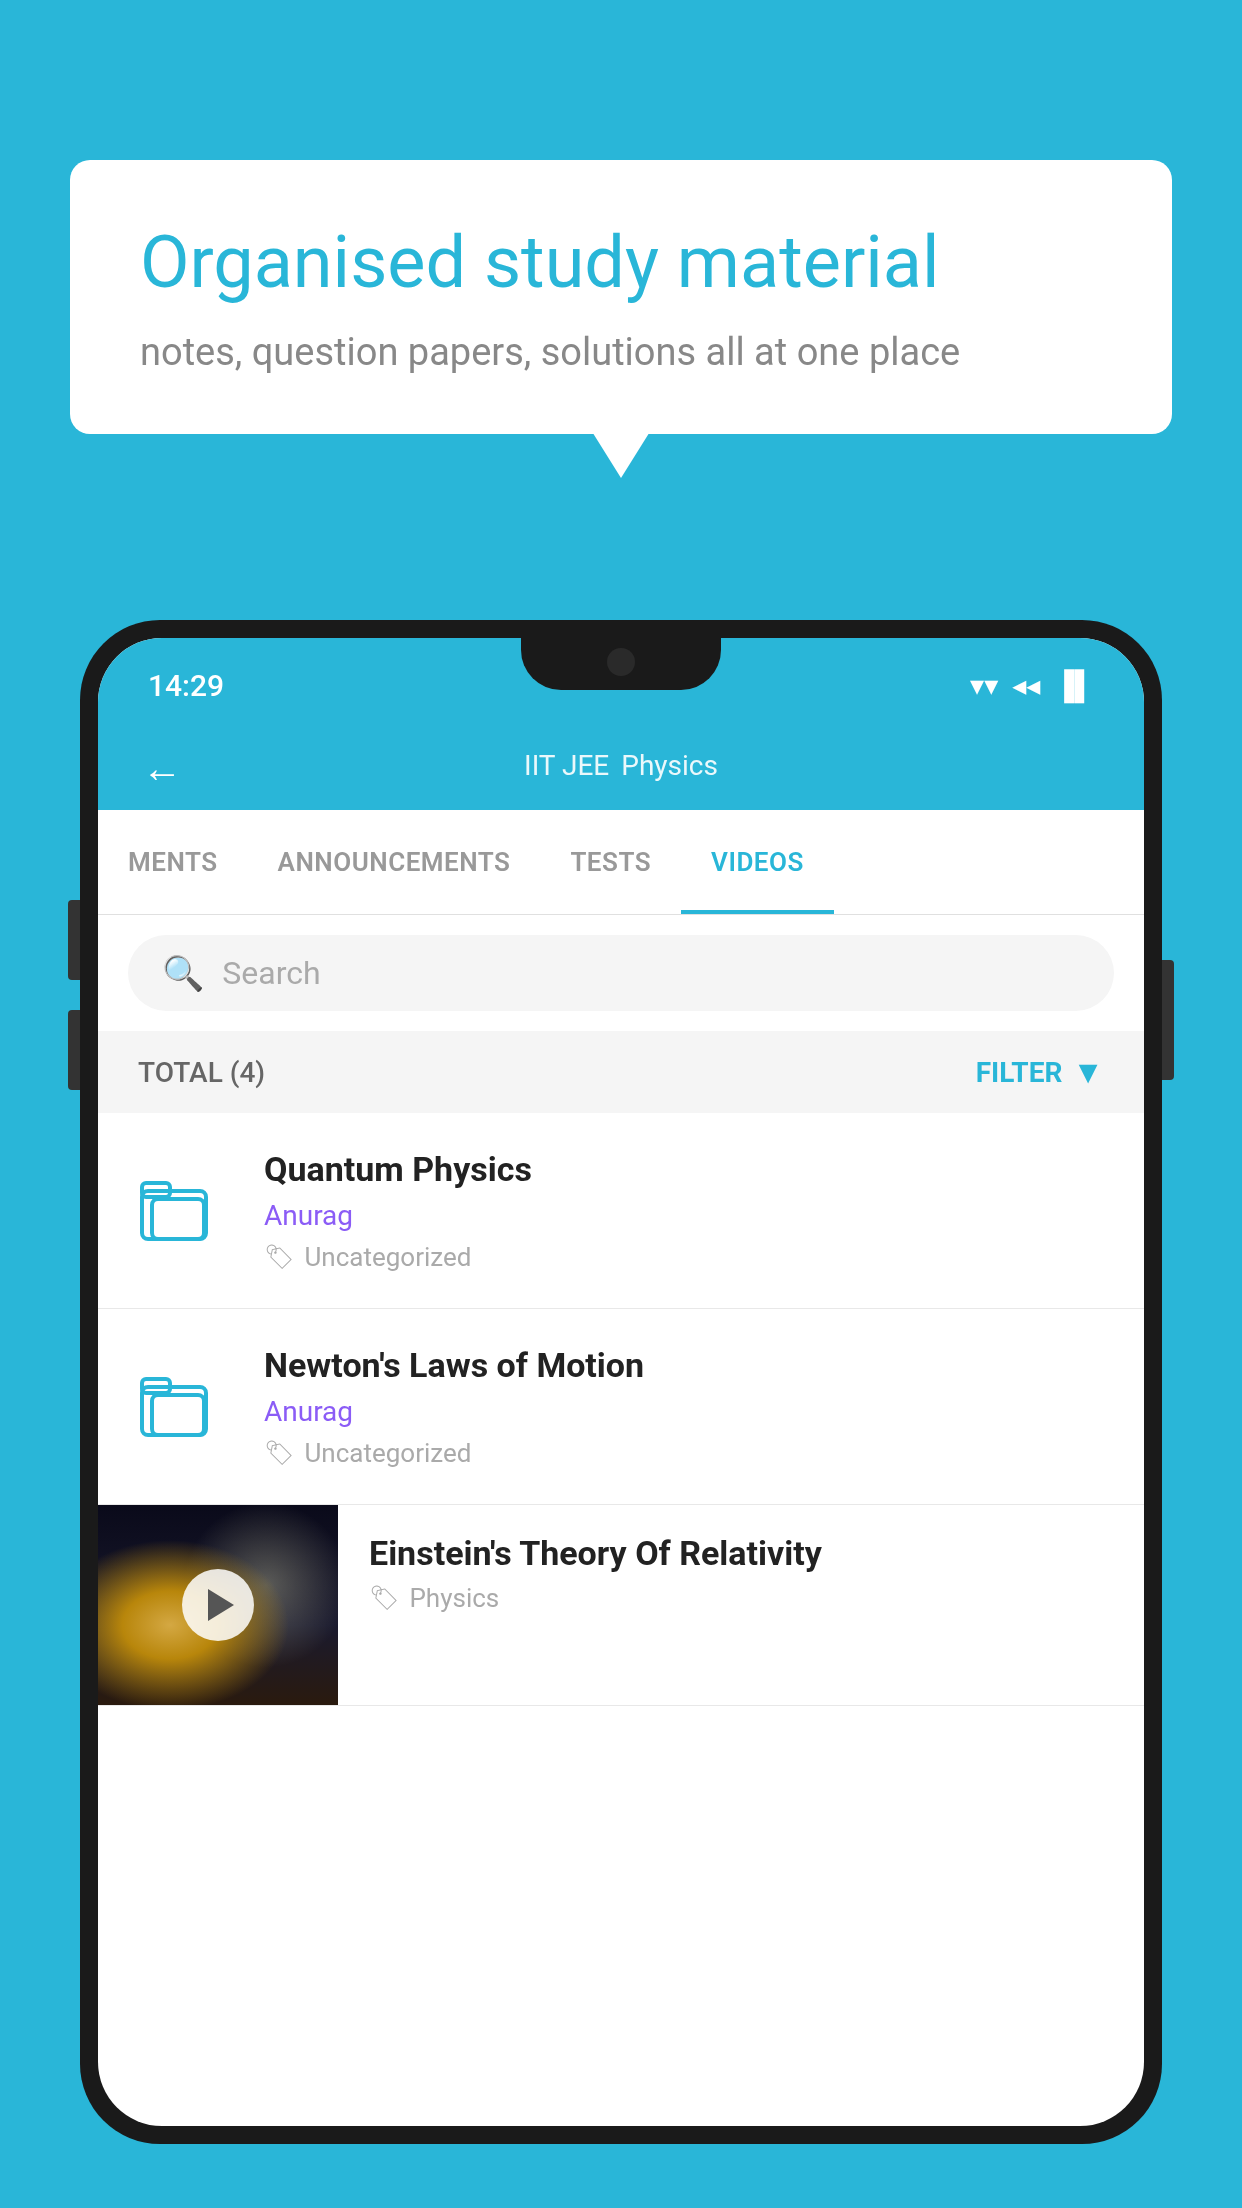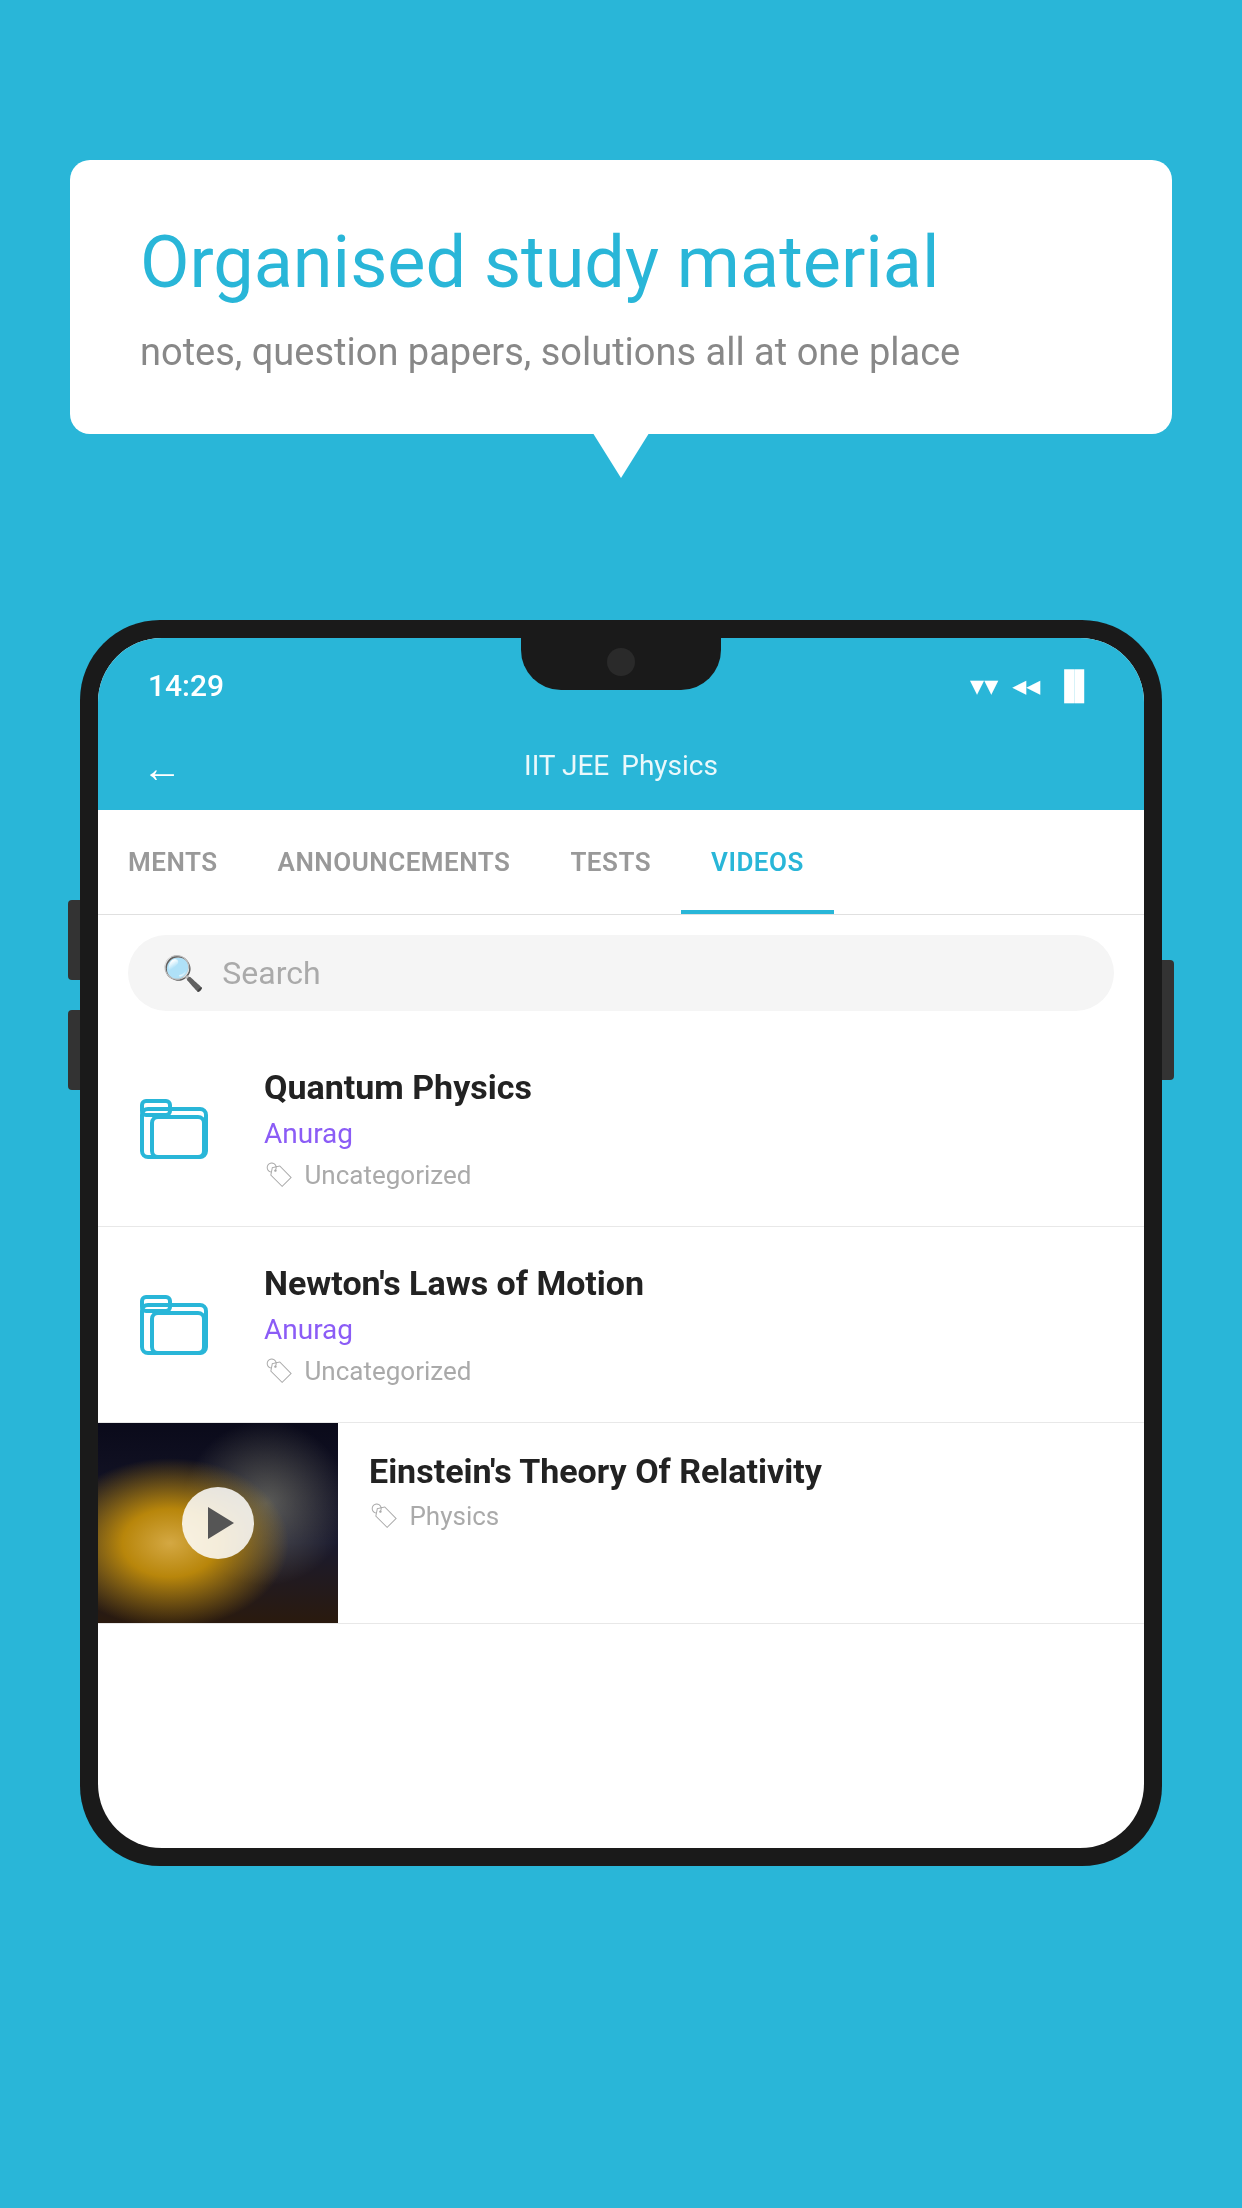--- a/index.html
+++ b/index.html
@@ -55,21 +55,21 @@
       left: 80px;
       right: 80px;
       bottom: 0;
     }
     .phone-outer {
       background: #1a1a1a;
       border-radius: 80px;
       padding: 18px;
       position: relative;
       width: 100%;
-      height: 1246px;
+      height: 1524px;
     }
     .phone-notch {
       position: absolute;
       top: 18px;
       left: 50%;
       transform: translateX(-50%);
       width: 200px;
       height: 52px;
       background: #1a1a1a;
       border-radius: 0 0 40px 40px;
@@ -392,20 +392,27 @@
         </div>
       </div>
 
       <div class="search-container">
         <div class="search-box">
           <span style="color:#aaa;font-size:34px;">🔍</span>
           <span class="search-placeholder">Search</span>
         </div>
       </div>
 
+      <div class="filter-row">
+        <span class="total-label">TOTAL (4)</span>
+        <div class="filter-btn">
+          <span>FILTER</span>
+          <span style="font-size:32px;">▼</span>
+        </div>
+      </div>
 
       <div class="video-list">
 
         <div class="video-item">
           <div class="video-icon-container">
             <svg class="folder-icon" viewBox="0 0 80 80" xmlns="http://www.w3.org/2000/svg">
               <rect x="4" y="22" width="64" height="48" rx="6" ry="6" fill="none" stroke="#29b6d8" stroke-width="4"></rect>
               <rect x="4" y="14" width="28" height="14" rx="4" ry="4" fill="none" stroke="#29b6d8" stroke-width="4"></rect>
               <rect x="14" y="30" width="52" height="40" rx="6" ry="6" fill="none" stroke="#29b6d8" stroke-width="4"></rect>
             </svg>

